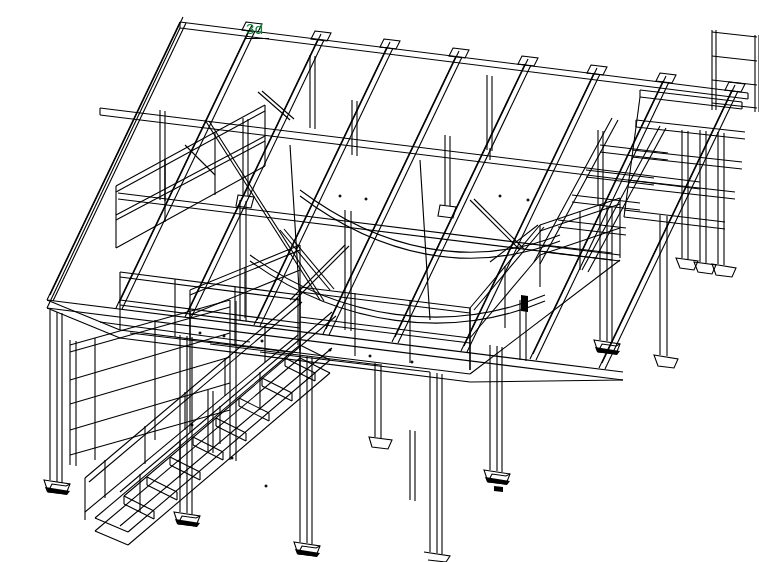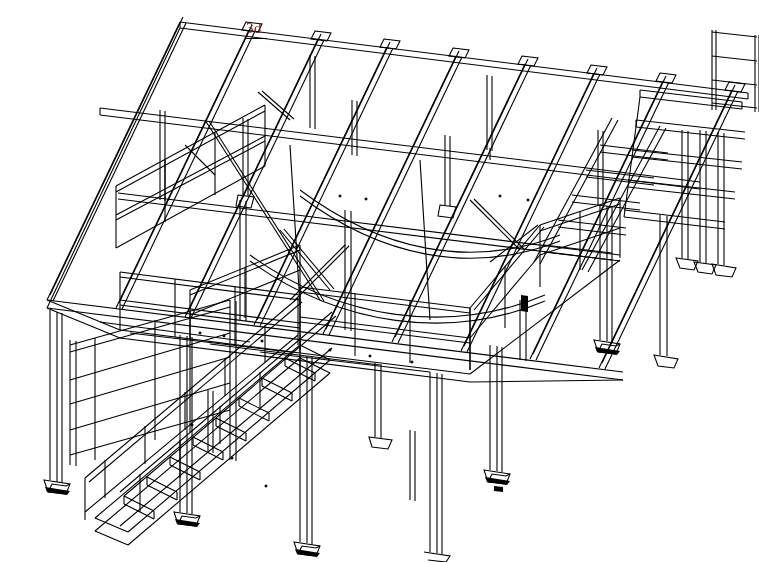--- a/index.html
+++ b/index.html
@@ -1,22 +1,22 @@
 <!DOCTYPE html>
 <html><head>
 <meta charset="utf-8">
 <title>3d Steel Structure Isometric</title>
 <style>
   html,body{margin:0;padding:0;background:#ffffff;}
   body{width:759px;height:562px;overflow:hidden;
        font-family:"Liberation Sans", sans-serif;}
   #stage{position:relative;width:759px;height:562px;background:#ffffff;}
   #drawing{position:absolute;left:0;top:0;}
-  .lbl{position:absolute;font-family:Liberation Serif, serif;
-       font-size:15px;color:#7f1d1d;letter-spacing:0.5px;}
+  .lbl{position:absolute;font-family:Liberation Sans, sans-serif;
+       font-size:15px;color:#15803d;letter-spacing:0.5px;}
   .lbl .txt{display:inline-block;border-bottom:1.6px solid #000;padding:0 5px 1px 1px;}
 </style>
 </head>
 <body>
 
 <div id="stage">
 
   <svg id="drawing" width="759" height="562" viewBox="0 0 759 562" shape-rendering="geometricPrecision">
     <rect x="0" y="0" width="759" height="562" fill="#ffffff"></rect>
 

